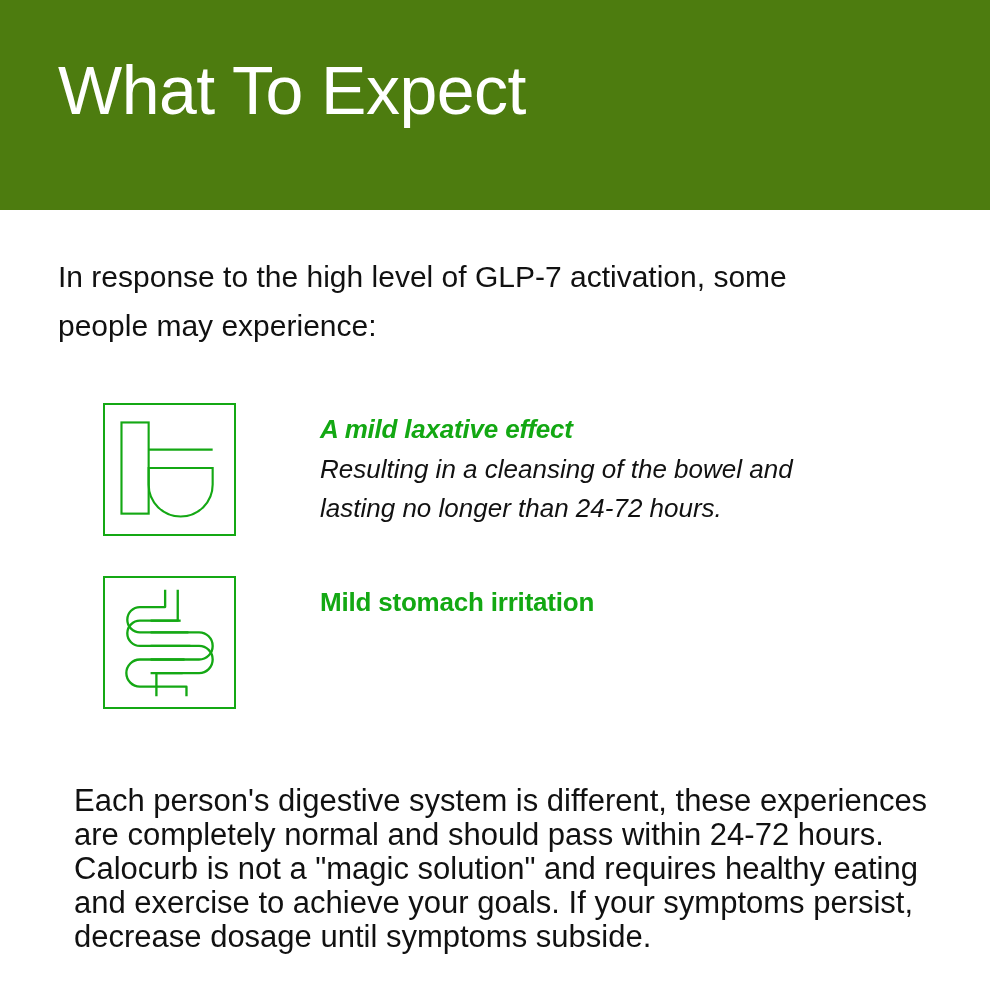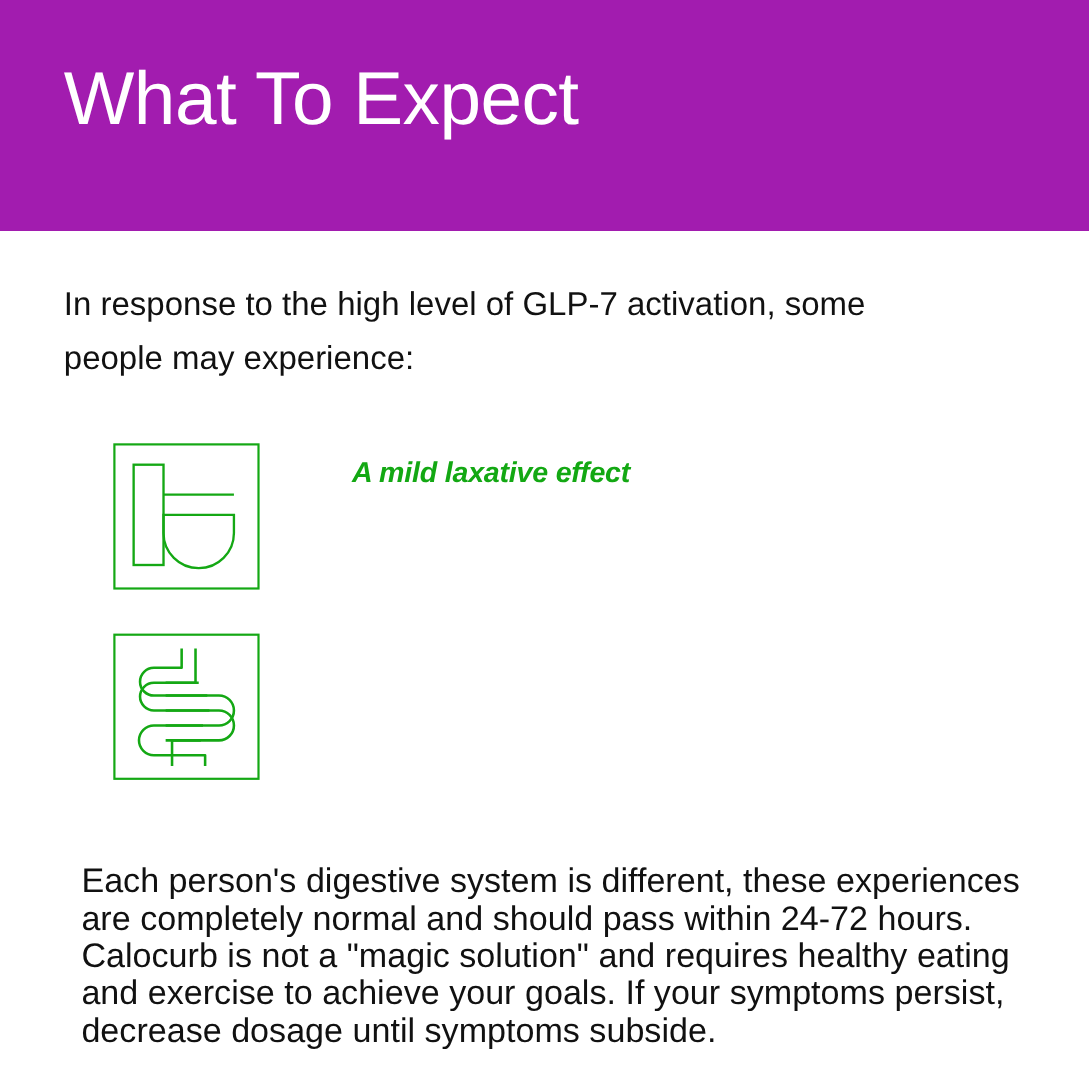--- a/index.html
+++ b/index.html
@@ -17,21 +17,21 @@
     position: relative;
   }
 
   
   .header-banner {
     position: absolute;
     left: 0;
     top: 0;
     width: 990px;
     height: 210px;
-    background: #a21caf;
+    background: #4d7c0f;
     box-sizing: border-box;
   }
   .header-title {
     position: absolute;
     left: 58px;
     top: 56px;
     margin: 0;
     font-size: 68px;
     font-weight: 400;
     line-height: 1.0;
@@ -136,20 +136,21 @@
           <rect x="17" y="18" width="28" height="94"></rect>
 
           <path d="M45 46 H111"></path>
 
           <path d="M45 65 H111 V82 A33 33 0 0 1 45 82 Z"></path>
         </g>
       </svg>
     </div>
     <div class="item-text">
       <p class="item-heading">A mild laxative effect</p>
+      <p class="item-desc">Resulting in a cleansing of the bowel and lasting no longer than 24-72 hours.</p>
     </div>
   </div>
 
   <div class="item-row row-1">
     <div class="icon-frame">
       <svg viewBox="0 0 133 133" xmlns="http://www.w3.org/2000/svg">
         <g fill="none" stroke="#14a814" stroke-width="2.4" stroke-linecap="butt" stroke-linejoin="round">
 
           <path d="M62 12 V30 H36 A13 13 0 0 0 36 56 H97
                    A14 14 0 0 1 97 84 H36
@@ -160,18 +161,19 @@
 
           <path d="M47 44 H78"></path>
           <path d="M47 56 H86"></path>
           <path d="M47 70 H88"></path>
           <path d="M47 84 H82"></path>
           <path d="M47 98 H80"></path>
         </g>
       </svg>
     </div>
     <div class="item-text">
+      <p class="item-heading">Mild stomach irritation</p>
     </div>
   </div>
 
 </div>
 
 <p class="footer-note">Each person's digestive system is different, these experiences are completely normal and should pass within 24-72 hours. Calocurb is not a "magic solution" and requires healthy eating and exercise to achieve your goals. If your symptoms persist, decrease dosage until symptoms subside.</p>
 
 </body></html>

